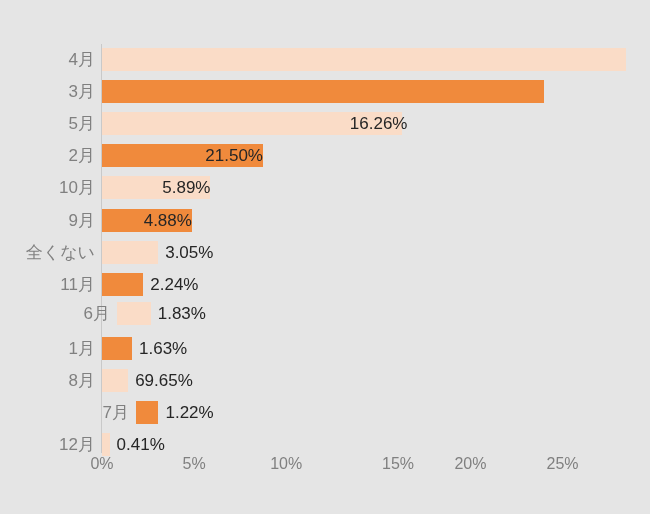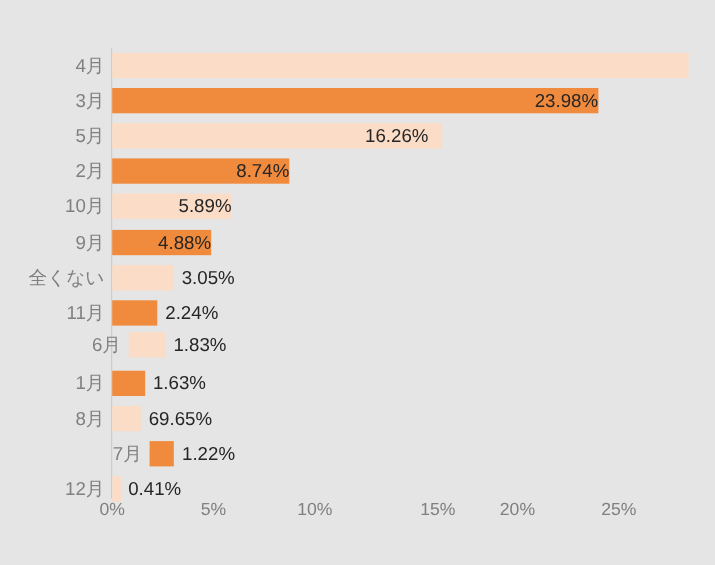--- a/index.html
+++ b/index.html
@@ -108,31 +108,30 @@
   <div class="plot-area">
     <div class="axis-line"></div>
     <div id="bars-container">
         <div class="bar-row" style="top: 48px;">
           <div class="cat-label">4月</div>
           <div class="bar light" style="width: 524.233px; background: rgb(250, 220, 199);"></div>
         </div>
         <div class="bar-row" style="top: 80.1px;">
           <div class="cat-label">3月</div>
           <div class="bar dark" style="width: 441.712px; background: rgb(240, 138, 60);"></div>
-          <div class="val-label inside" style="left: 102px; width: 441.712px;">23.98%</div>
         </div>
         <div class="bar-row" style="top: 112.2px;">
           <div class="cat-label">5月</div>
           <div class="bar light" style="width: 299.509px; background: rgb(250, 220, 199);"></div>
-          <div class="val-label inside" style="left: 90px; width: 299.509px;">16.26%</div>
+          <div class="val-label inside" style="left: 108px; width: 299.509px;">16.26%</div>
         </div>
         <div class="bar-row" style="top: 144.3px;">
           <div class="cat-label">2月</div>
           <div class="bar dark" style="width: 160.991px; background: rgb(240, 138, 60);"></div>
-          <div class="val-label inside" style="left: 102px; width: 160.991px;">8.74%</div>
+          <div class="val-label inside" style="left: 102px; width: 160.991px;">21.50%</div>
         </div>
         <div class="bar-row" style="top: 176.4px;">
           <div class="cat-label">10月</div>
           <div class="bar light" style="width: 108.494px; background: rgb(250, 220, 199);"></div>
           <div class="val-label inside" style="left: 102px; width: 108.494px;">5.89%</div>
         </div>
         <div class="bar-row" style="top: 208.5px;">
           <div class="cat-label">9月</div>
           <div class="bar dark" style="width: 89.8896px; background: rgb(240, 138, 60);"></div>
           <div class="val-label inside" style="left: 102px; width: 89.8896px;">4.88%</div>

